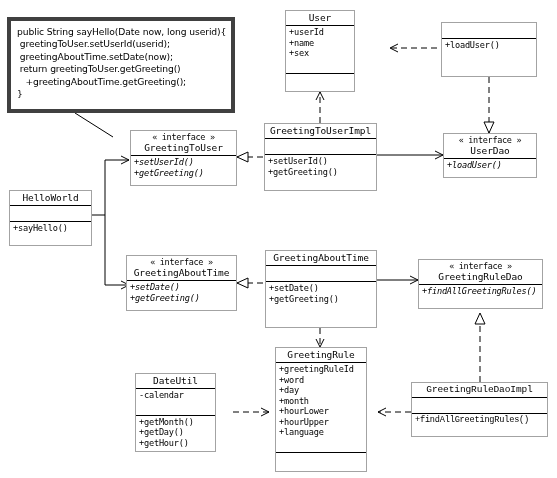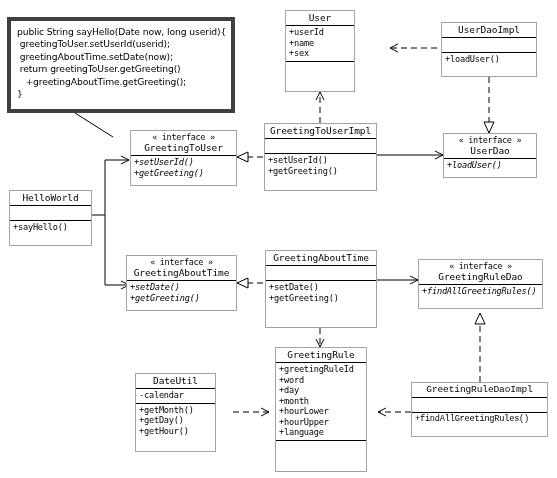--- a/index.html
+++ b/index.html
@@ -45,21 +45,21 @@
     letter-spacing: -0.1px;
     color: #000;
   }
   .uml .stereo {
     display: block;
     font-size: 8.5px;
     line-height: 10px;
     letter-spacing: -0.3px;
   }
   .uml .members {
-    padding: 1px 2px 2px 3px;
+    padding: 1px 2px 14px 3px;
     font-size: 8.6px;
     line-height: 10.5px;
     letter-spacing: -0.2px;
     color: #000;
   }
   .uml .members div {
     white-space: nowrap;
   }
   .uml .members.italic div {
     font-style: italic;
@@ -170,23 +170,20 @@
     </div>
     <div class="sect members">
       <div>+userId</div>
       <div>+name</div>
       <div>+sex</div>
     </div>
     <div class="sect last members empty"></div>
   </div>
 
   <div class="uml" style="left:441px; top:22px; width:96px; height:55px;">
-    <div class="sect hdr">
-      <span>UserDaoImpl</span>
-    </div>
     <div class="sect members empty"></div>
     <div class="sect last members">
       <div>+loadUser()</div>
     </div>
   </div>
 
   <div class="uml" style="left:443px; top:133px; width:94px; height:45px;">
     <div class="sect hdr">
       <span class="stereo">« interface »</span>
       <span>UserDao</span>

